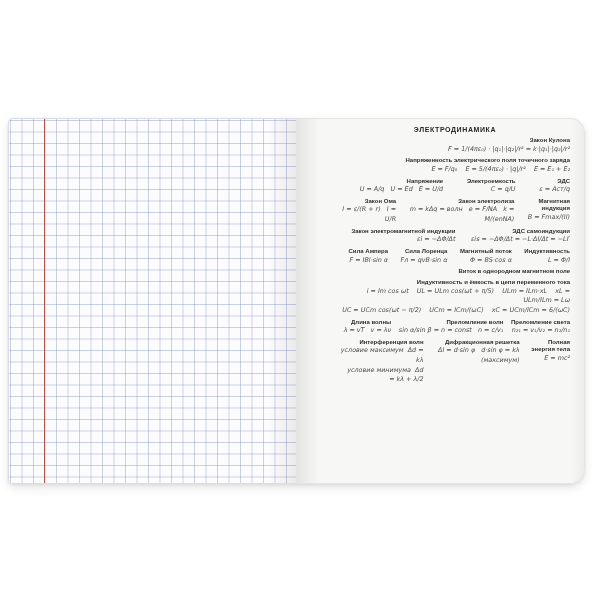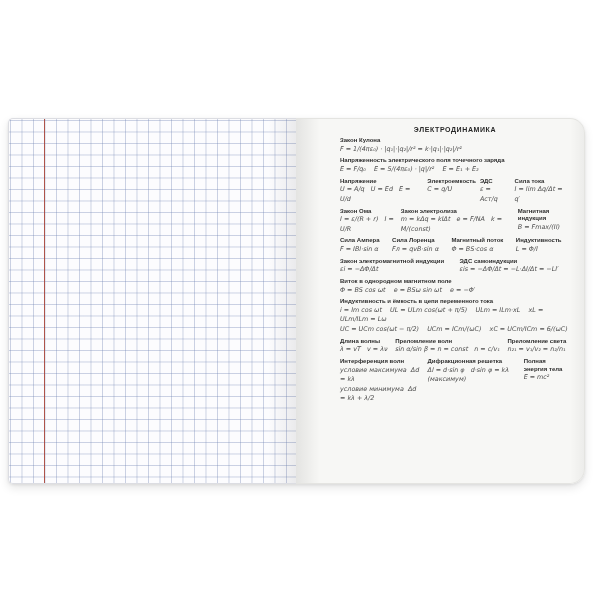--- a/index.html
+++ b/index.html
@@ -93,21 +93,21 @@
   }
   .frow {
     display: flex;
     justify-content: space-evenly;
     align-items: flex-start;
     margin-bottom: 3.2px;
   }
   .fblock {
     flex: 1 1 auto;
     padding: 0 2px;
-    text-align: left;
+    text-align: right;
     min-width: 0;
   }
   .fhead {
     font-size: 6px;
     font-weight: bold;
     color: #2e2e2e;
     line-height: 1.25;
   }
   .fline {
     font-family: "DejaVu Sans", sans-serif;
@@ -153,71 +153,66 @@
                 <div class="fline">U = A/q   U = Ed   E = U/d</div>
               </div>
               <div class="fblock">
                 <div class="fhead">Электроемкость</div>
                 <div class="fline">C = q/U</div>
               </div>
               <div class="fblock">
                 <div class="fhead">ЭДС</div>
                 <div class="fline">ε = Aст/q</div>
               </div>
-              <div class="fblock">
-                <div class="fhead">Сила тока</div>
-                <div class="fline">I = lim Δq/Δt = q′</div>
-              </div>
             </div>
             <div class="frow">
               <div class="fblock">
                 <div class="fhead">Закон Ома</div>
                 <div class="fline">I = ε/(R + r)   I = U/R</div>
               </div>
               <div class="fblock">
                 <div class="fhead">Закон электролиза</div>
-                <div class="fline">m = kΔq = kIΔt   e = F/NA   k = M/(const)</div>
+                <div class="fline">m = kΔq = волн   e = F/NA   k = M/(enNA)</div>
               </div>
               <div class="fblock">
                 <div class="fhead">Магнитная индукция</div>
                 <div class="fline">B = Fmax/(Il)</div>
               </div>
             </div>
             <div class="frow">
               <div class="fblock">
+                <div class="fhead">Закон электромагнитной индукции</div>
+                <div class="fline">εi = −ΔΦ/Δt</div>
+              </div>
+              <div class="fblock">
+                <div class="fhead">ЭДС самоиндукции</div>
+                <div class="fline">εis = −ΔΦ/Δt = −L·ΔI/Δt = −LI′</div>
+              </div>
+            </div>
+            <div class="frow">
+              <div class="fblock">
                 <div class="fhead">Сила Ампера</div>
                 <div class="fline">F = IBl·sin α</div>
               </div>
               <div class="fblock">
                 <div class="fhead">Сила Лоренца</div>
                 <div class="fline">Fл = qvB·sin α</div>
               </div>
               <div class="fblock">
                 <div class="fhead">Магнитный поток</div>
                 <div class="fline">Φ = BS·cos α</div>
               </div>
               <div class="fblock">
                 <div class="fhead">Индуктивность</div>
                 <div class="fline">L = Φ/I</div>
               </div>
             </div>
             <div class="frow">
               <div class="fblock">
-                <div class="fhead">Закон электромагнитной индукции</div>
-                <div class="fline">εi = −ΔΦ/Δt</div>
-              </div>
-              <div class="fblock">
-                <div class="fhead">ЭДС самоиндукции</div>
-                <div class="fline">εis = −ΔΦ/Δt = −L·ΔI/Δt = −LI′</div>
-              </div>
-            </div>
-            <div class="frow">
-              <div class="fblock">
                 <div class="fhead">Виток в однородном магнитном поле</div>
-                <div class="fline">Φ = BS cos ωt    e = BSω sin ωt    e = −Φ′</div>
               </div>
             </div>
             <div class="frow">
               <div class="fblock">
                 <div class="fhead">Индуктивность и ёмкость в цепи переменного тока</div>
                 <div class="fline">i = Im cos ωt    UL = ULm cos(ωt + π/5)    ULm = ILm·xL    xL = ULm/ILm = Lω</div>
                 <div class="fline">UC = UCm cos(ωt − π/2)    UCm = ICm/(ωC)    xC = UCm/ICm = 6/(ωC)</div>
               </div>
             </div>
             <div class="frow">
@@ -230,21 +225,21 @@
                 <div class="fline">sin α/sin β = n = const   n = c/v₁</div>
               </div>
               <div class="fblock">
                 <div class="fhead">Преломление света</div>
                 <div class="fline">n₂₁ = v₁/v₂ = n₂/n₁</div>
               </div>
             </div>
             <div class="frow">
               <div class="fblock">
                 <div class="fhead">Интерференция волн</div>
-                <div class="fline">условие максимума  Δd = kλ</div>
+                <div class="fline">условие максимум  Δd = kλ</div>
                 <div class="fline">условие минимума  Δd = kλ + λ/2</div>
               </div>
               <div class="fblock">
                 <div class="fhead">Дифракционная решетка</div>
                 <div class="fline">Δl = d·sin φ   d·sin φ = kλ  (максимум)</div>
               </div>
               <div class="fblock">
                 <div class="fhead">Полная энергия тела</div>
                 <div class="fline">E = mc²</div>
               </div>

